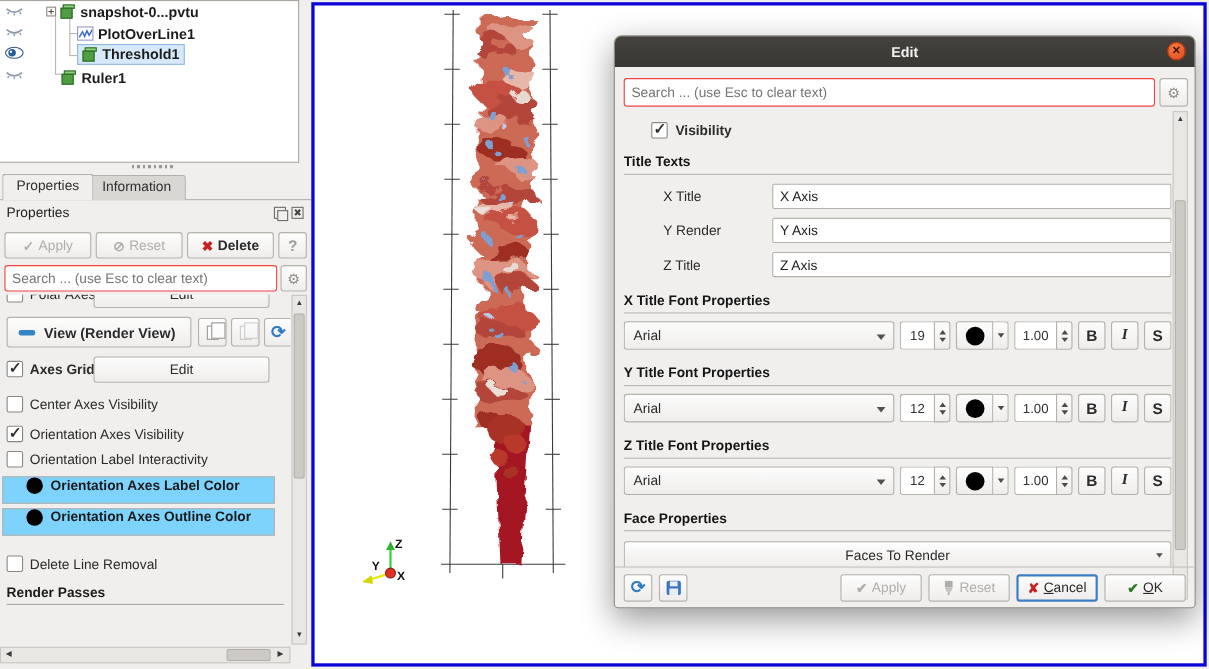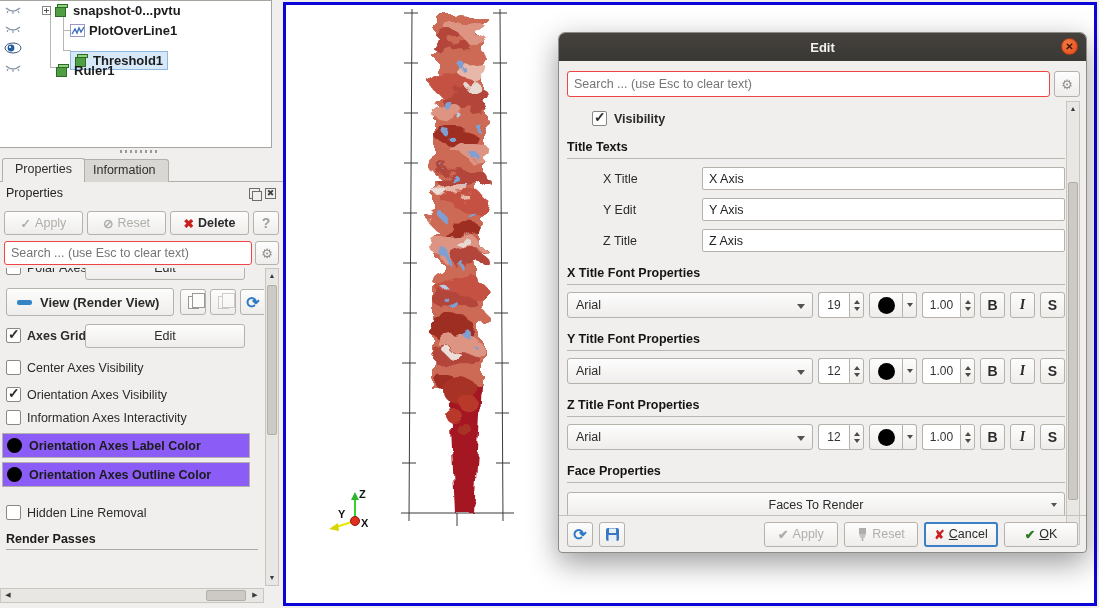--- a/index.html
+++ b/index.html
@@ -67,22 +67,22 @@
   .row-rel { position:relative; height:24px; margin-top:8px; }
   .row-rel .cbwrap { position:absolute; left:6px; top:4px; display:flex; gap:6px; align-items:center; }
   .viewhdr { position:relative; margin:8px 0 0 6px; height:28px; }
   .viewhdr .hdrbar { position:absolute; left:0; top:0; width:168px; height:28px; display:flex; align-items:center; gap:8px;
     padding-left:10px; justify-content:flex-start; font-weight:bold; font-size:13px; }
   .dash { width:15px; height:5px; background:#3584c6; border-radius:2px; }
   .mini { position:absolute; top:1px; width:26px; height:26px; }
   .docico { position:relative; width:11px; height:13px; border:1px solid #9a9894; background:#fcfcfc; }
   .docico:after { content:""; position:absolute; left:3px; top:-4px; width:11px; height:13px; border:1px solid #9a9894; background:#fcfcfc; }
   .reload-blue { color:#2e7bc4; font-weight:bold; font-size:16px; }
-  .colorbtn-wide { position:relative; margin:8px 0 0 2px; width:248px; height:25px; background:#8b5cf6;
-    border:1px solid #b5b1ab; display:flex; align-items:center; gap:7px; padding-left:4px; }
+  .colorbtn-wide { position:relative; margin:8px 0 0 2px; width:248px; height:25px; background:#7dd3fc;
+    border:1px solid #b5b1ab; display:flex; gap:7px; padding-left:21px; }
   .bcircle { width:15px; height:15px; border-radius:50%; background:#000; flex:0 0 auto; }
   .blabel { font-weight:bold; font-size:12.5px; color:#1b1b1b; }
 
   .vscroll { position:absolute; left:265px; top:268px; width:14px; height:318px; background:#e9e7e4; border:1px solid #c9c6c2; }
   .vscroll .thumb { position:absolute; left:1px; width:10px; top:16px; height:150px; background:#cdcac6; border:1px solid #b2afab; border-radius:2px; }
   .arr { position:absolute; left:0; width:12px; height:12px; font-size:7px; color:#3a3a3a; text-align:center; line-height:12px; }
   .hscroll { position:absolute; left:0; top:588px; width:264px; height:15px; background:#e9e7e4; border:1px solid #c9c6c2; }
   .hscroll .thumb { position:absolute; top:1px; height:11px; left:205px; width:40px; background:#cdcac6; border:1px solid #b2afab; border-radius:2px; }
 
   
@@ -189,21 +189,21 @@
         <span class="pl-label">snapshot-0...pvtu</span>
       </div>
       <div class="pl-row" style="left:70px;top:20px">
         <span class="charticon">
             <svg width="15" height="13" viewBox="0 0 15 13">
               <path d="M1 9 L4 4 L6 8 L8 3 L10 7 L13 2" fill="none" stroke="#3f6fbf" stroke-width="1.4"></path>
             </svg>
           </span>
         <span class="pl-label">PlotOverLine1</span>
       </div>
-      <div class="pl-row pl-sel" style="left:70px;top:50px">
+      <div class="pl-row pl-sel" style="left:70px;top:39px">
         <span class="cube">
             <span class="ct"></span>
             <span class="cf"></span>
           </span>
         <span class="pl-label">Threshold1</span>
       </div>
       <div class="pl-row" style="left:56px;top:60px">
         <span class="cube">
             <span class="ct"></span>
             <span class="cf"></span>
@@ -283,35 +283,35 @@
         <span class="plabel">Center Axes Visibility</span>
       </div>
 
 
       <div class="prow" style="margin-top:12px">
         <span class="cb checked"></span>
         <span class="plabel">Orientation Axes Visibility</span>
       </div>
       <div class="prow">
         <span class="cb"></span>
-        <span class="plabel">Information Axes Interactivity</span>
+        <span class="plabel">Orientation Label Interactivity</span>
       </div>
 
       <div class="colorbtn-wide">
         <span class="bcircle"></span>
         <span class="blabel">Orientation Axes Label Color</span>
       </div>
       <div class="colorbtn-wide" style="margin-top:4px">
         <span class="bcircle"></span>
         <span class="blabel">Orientation Axes Outline Color</span>
       </div>
 
       <div class="prow" style="margin-top:18px">
         <span class="cb"></span>
-        <span class="plabel">Hidden Line Removal</span>
+        <span class="plabel">Delete Line Removal</span>
       </div>
 
       <div class="pheading">Render Passes</div>
 
     </div>
 
     <div class="vscroll">
       <div class="arr" style="top:1px">▲</div>
       <div class="thumb"></div>
       <div class="arr" style="bottom:1px">▼</div>
@@ -456,21 +456,21 @@
         <span class="plabel" style="font-weight:bold">Visibility</span>
       </div>
 
       <div class="dheading">Title Texts</div>
 
       <div class="frow">
         <span class="flabel">X Title</span>
         <input class="tinput" value="X Axis" style="">
       </div>
       <div class="frow">
-        <span class="flabel">Y Edit</span>
+        <span class="flabel">Y Render</span>
         <input class="tinput" value="Y Axis" style="">
       </div>
       <div class="frow">
         <span class="flabel">Z Title</span>
         <input class="tinput" value="Z Axis" style="">
       </div>
 
       <div class="dheading">X Title Font Properties</div>
       <div class="fontrow">
         <div class="combo font">

